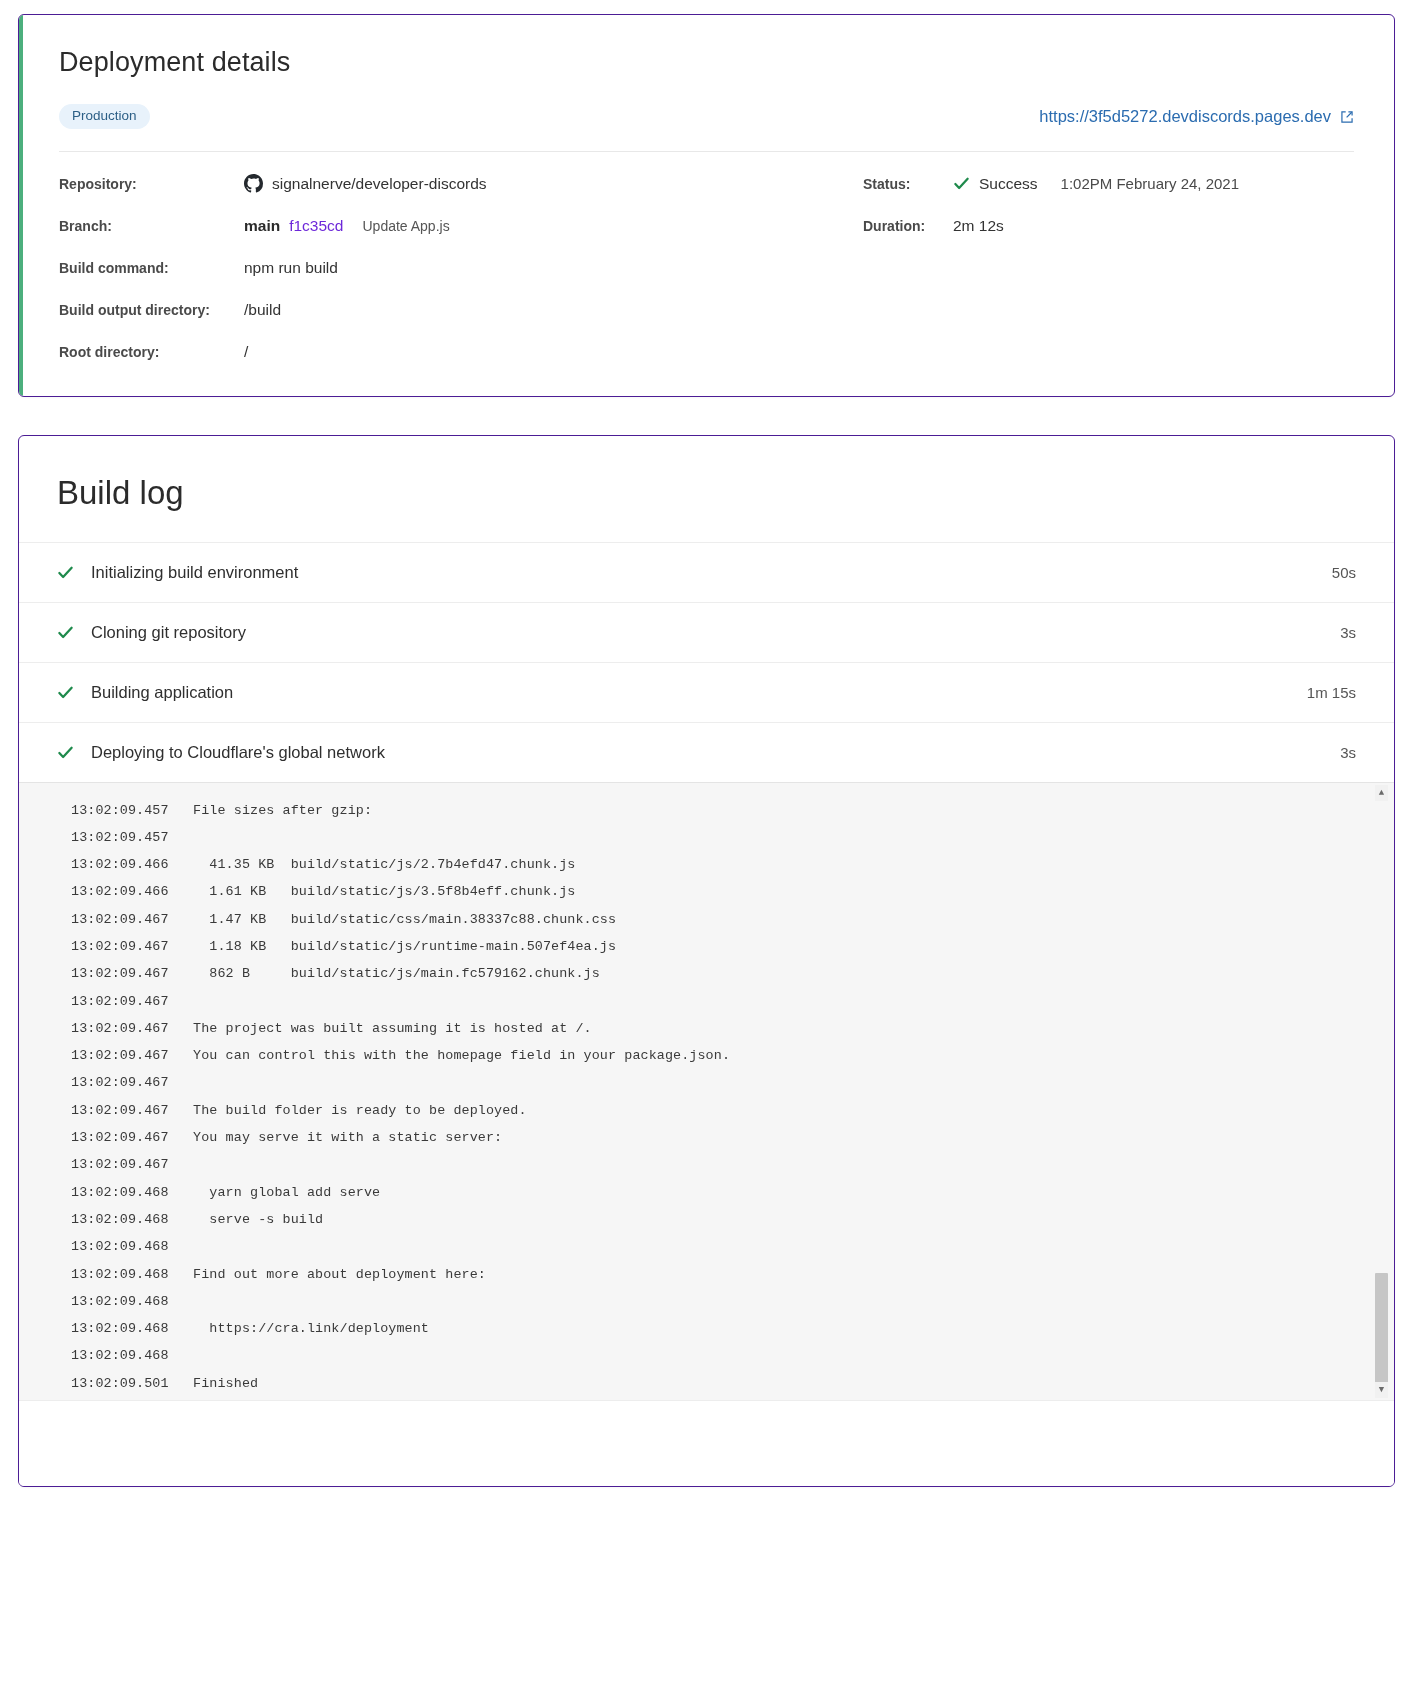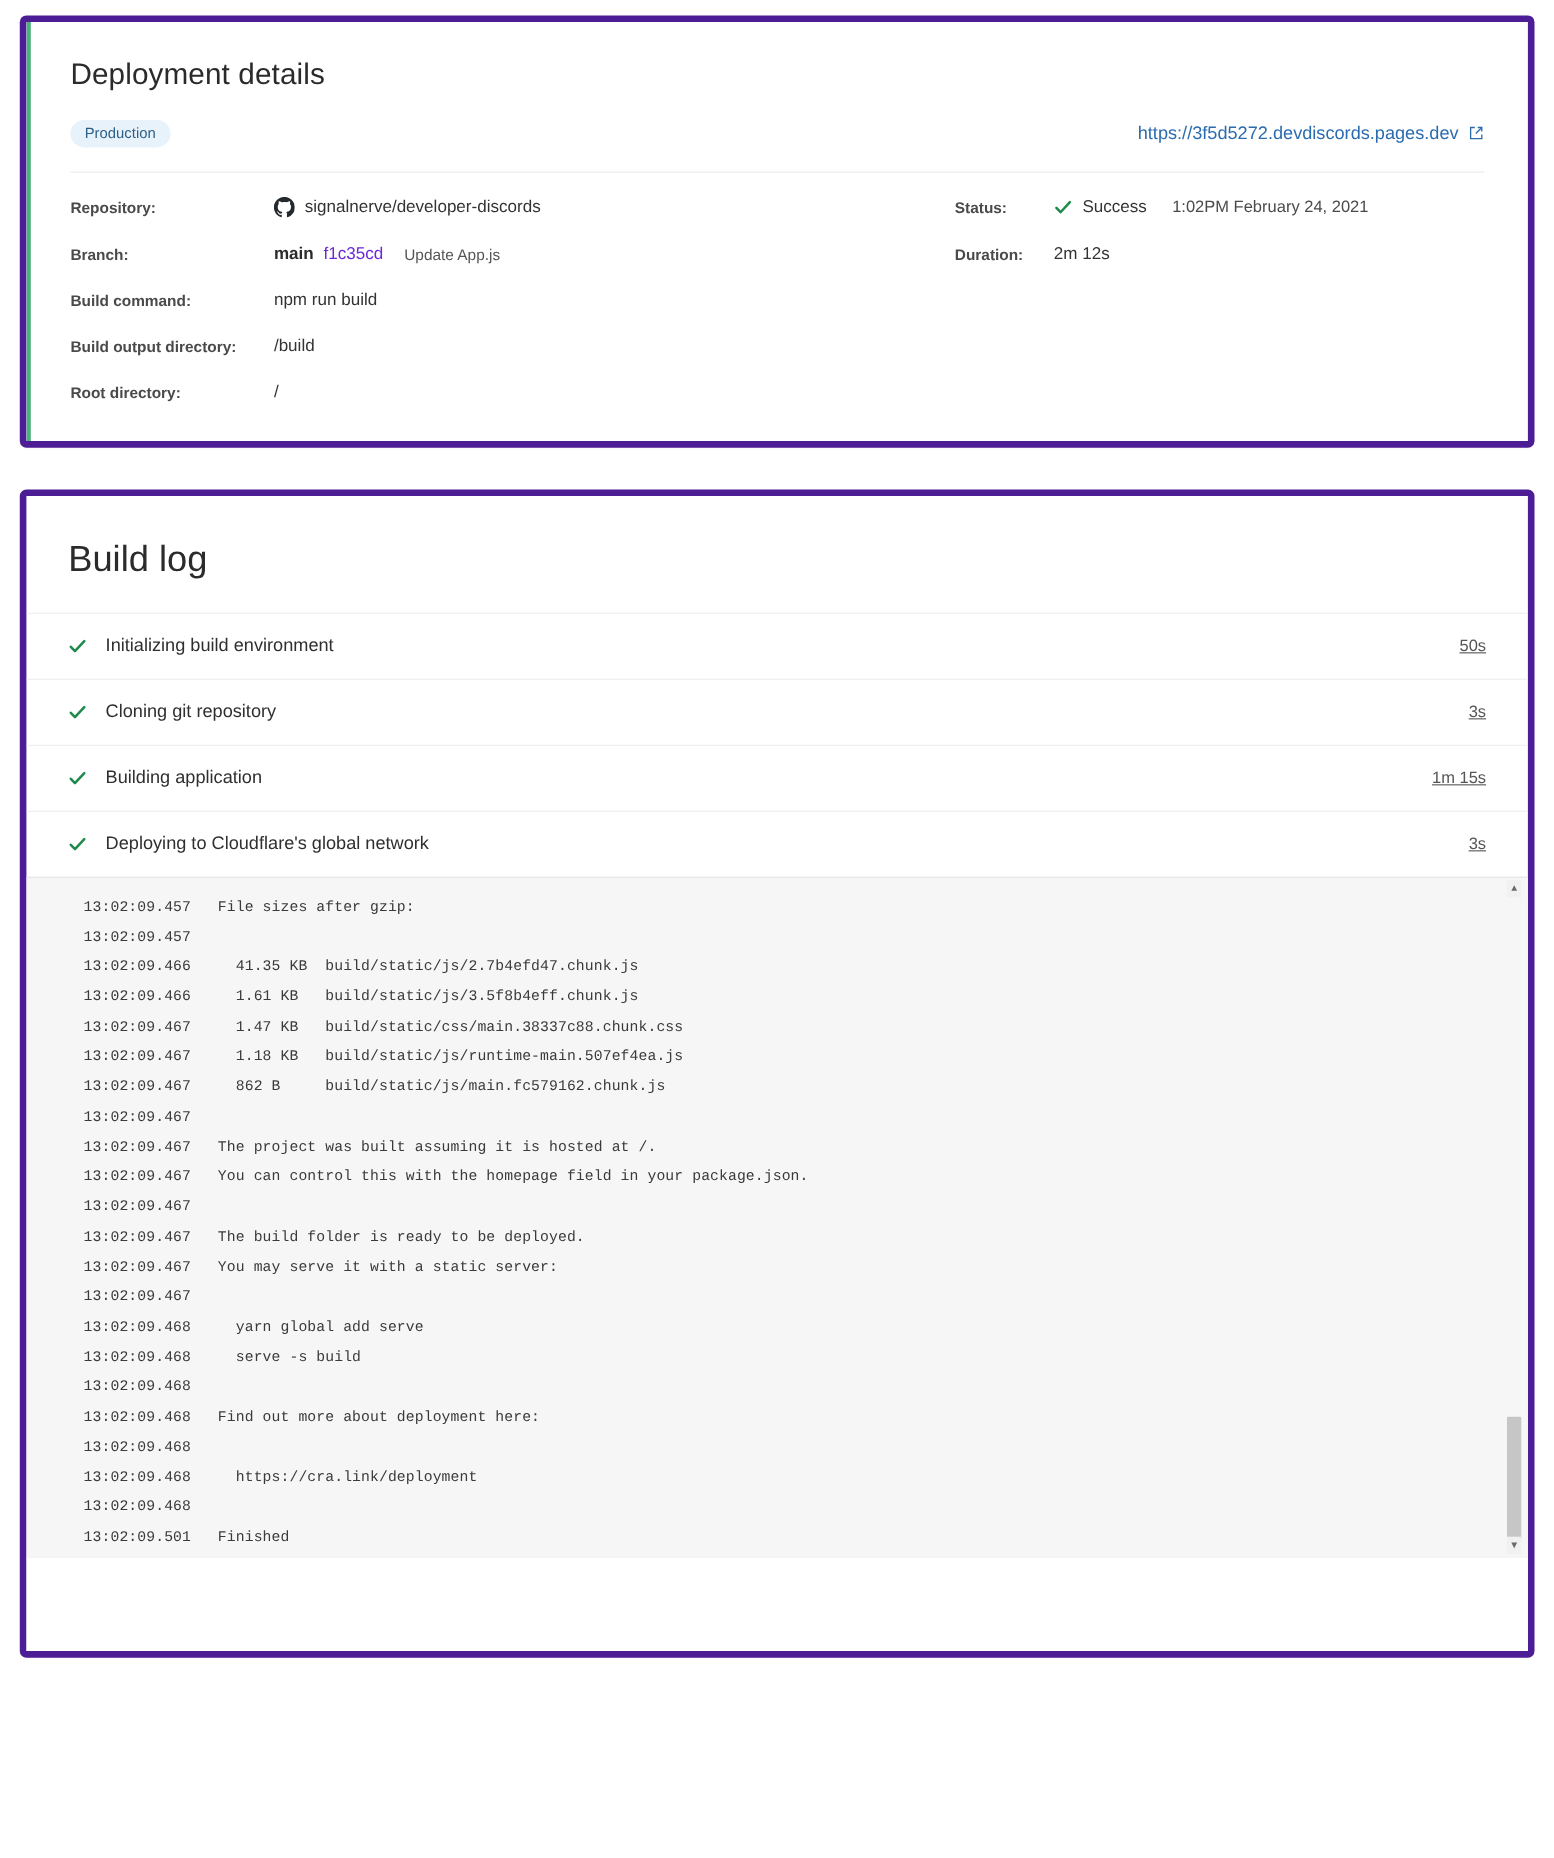--- a/index.html
+++ b/index.html
@@ -11,21 +11,21 @@
     color: #313131;
   }
   body {
     width: 1413px;
     min-height: 1689px;
     padding: 14px 18px;
   }
 
   .card {
     background: #ffffff;
-    border: 6px solid #4c1d95;
+    border: 1px solid #4c1d95;
     border-radius: 6px;
     box-shadow: 0 1px 2px rgba(0,0,0,0.03);
     position: relative;
     overflow: hidden;
   }
 
   
   .deploy-card {
     margin: 0 0 38px 0;
     padding: 32px 38px 34px 38px;
@@ -140,21 +140,21 @@
     padding: 20px 38px 20px 38px;
     border-top: 1px solid #ededed;
     cursor: pointer;
   }
   .step-left {
     display: flex;
     align-items: center;
     gap: 17px;
   }
   .step-label { font-size: 16.5px; color: #2f2f2f; }
-  .step-dur { font-size: 15px; color: #555; text-decoration: underline; }
+  .step-dur { font-size: 15px; color: #555; }
 
   .log-body {
     background: #f6f6f6;
     border-top: 1px solid #e4e4e4;
     padding: 14px 0 14px 52px;
     position: relative;
     height: 618px;
     overflow: hidden;
     font-family: "Liberation Mono", monospace;
   }

